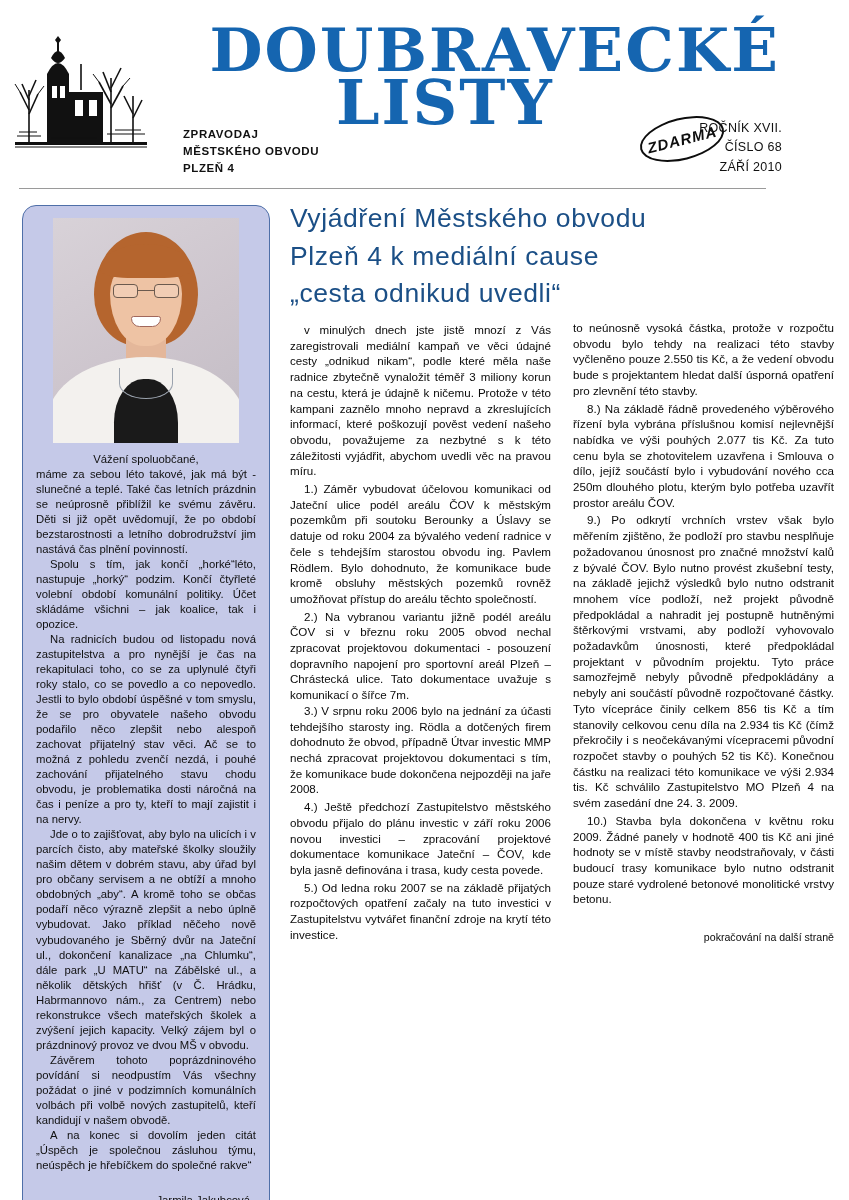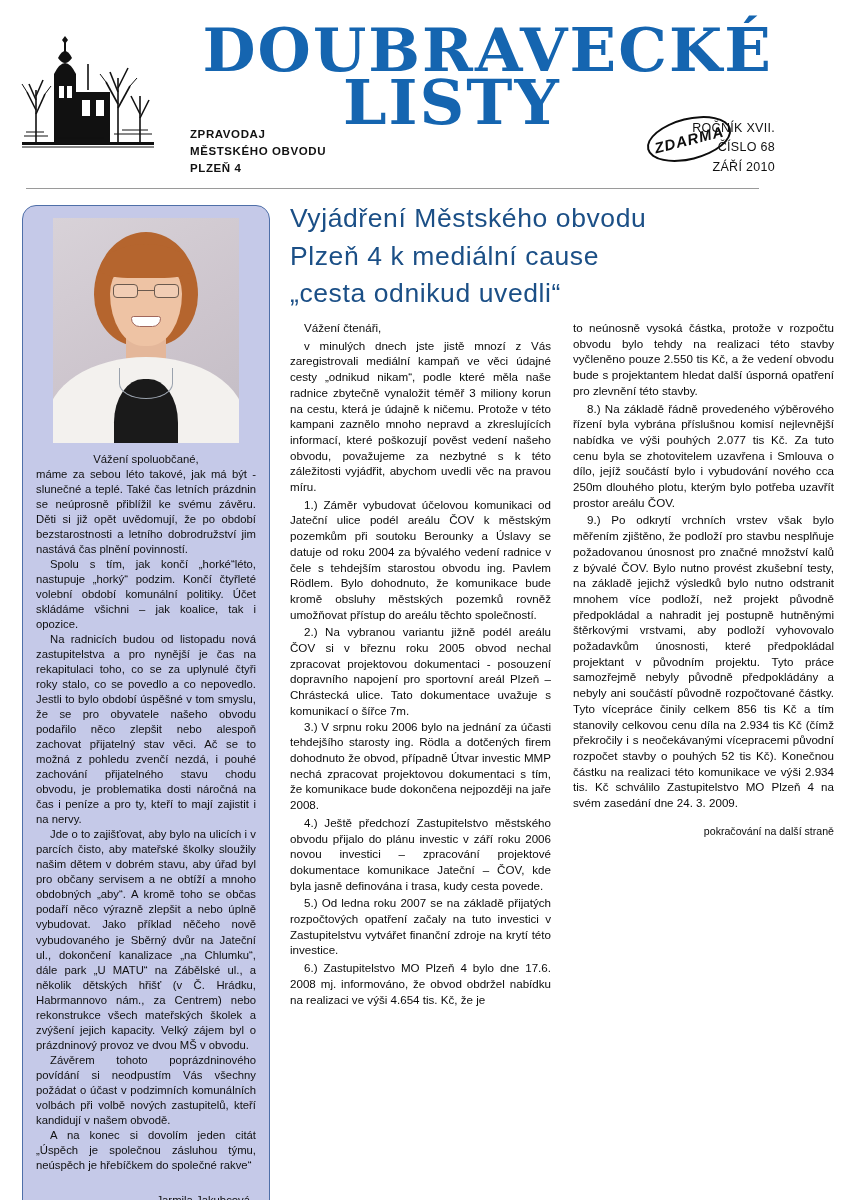--- a/index.html
+++ b/index.html
@@ -15,21 +15,21 @@
     color: #000;
     overflow: hidden;
     position: relative;
   }
 
   .page {
     width: 785px;
     height: 1200px;
     position: relative;
     box-sizing: border-box;
-    padding: 0 8px;
+    padding: 0 1px;
   }
 
   
   .masthead {
     position: relative;
     height: 160px;
     padding-top: 28px;
   }
   .mast-logo {
     position: absolute;
@@ -307,21 +307,21 @@
     width: 261px;
     font-size: 11.6px;
     line-height: 1.355;
     text-align: justify;
     color: #0a0a0a;
   }
   .col p { margin: 0; }
   .col p.gap { margin-top: 2px; }
   .col p.indent { text-indent: 14px; }
   .contin {
-    margin-top: 13px;
+    margin-top: 23px;
     text-align: right;
     font-size: 10.6px;
   }
 </style>
 </head>
 <body>
 
 <div class="page">
 
   <div class="masthead">
@@ -425,45 +425,44 @@
       <div class="topinner"></div>
       <div class="necklace"></div>
     </div>
 
     <div class="sidebar-text">
       <p class="center">Vážení spoluobčané,</p>
       <p>máme za sebou léto takové, jak má být - slunečné a teplé. Také čas letních prázdnin se neúprosně přiblížil ke svému závěru. Děti si již opět uvědomují, že po období bezstarostnosti a letního dobrodružství jim nastává čas plnění povinností.</p>
       <p class="indent">Spolu s tím, jak končí „horké“léto, nastupuje „horký“ podzim. Končí čtyřleté volební období komunální politiky. Účet skládáme všichni – jak koalice, tak i opozice.</p>
       <p class="indent">Na radnicích budou od listopadu nová zastupitelstva a pro nynější je čas na rekapitulaci toho, co se za uplynulé čtyři roky stalo, co se povedlo a co nepovedlo. Jestli to bylo období úspěšné v tom smyslu, že se pro obyvatele našeho obvodu podařilo něco zlepšit nebo alespoň zachovat přijatelný stav věci. Ač se to možná z pohledu zvenčí nezdá, i pouhé zachování přijatelného stavu chodu obvodu, je problematika dosti náročná na čas i peníze a pro ty, kteří to mají zajistit i na nervy.</p>
       <p class="indent">Jde o to zajišťovat, aby bylo na ulicích i v parcích čisto, aby mateřské školky sloužily našim dětem v dobrém stavu, aby úřad byl pro občany servisem a ne obtíží a mnoho obdobných „aby“. A kromě toho se občas podaří něco výrazně zlepšit a nebo úplně vybudovat. Jako příklad něčeho nově vybudovaného je Sběrný dvůr na Jateční ul., dokončení kanalizace „na Chlumku“, dále park „U MATU“ na Zábělské ul., a několik dětských hřišť (v Č. Hrádku, Habrmannovo nám., za Centrem) nebo rekonstrukce všech mateřských školek a zvýšení jejich kapacity. Velký zájem byl o prázdninový provoz ve dvou MŠ v obvodu.</p>
-      <p class="indent">Závěrem tohoto poprázdninového povídání si neodpustím Vás všechny požádat o účast v podzimních komunálních volbách při volbě nových zastupitelů, kteří kandidují v našem obvodě.</p>
+      <p class="indent">Závěrem tohoto poprázdninového povídání si neodpustím Vás všechny požádat o jiné v podzimních komunálních volbách při volbě nových zastupitelů, kteří kandidují v našem obvodě.</p>
       <p class="indent">A na konec si dovolím jeden citát „Úspěch je společnou zásluhou týmu, neúspěch je hřebíčkem do společné rakve“</p>
     </div>
 
     <div class="sign">
       <div>Jarmila  Jakubcová</div>
 
     </div>
   </div>
 
   <div class="cols">
 
     <div class="col">
-      <p class="indent">Vážení čtenáři,</p>
       <p class="gap indent">v minulých dnech jste jistě mnozí z Vás zaregistrovali mediální kampaň ve věci údajné cesty „odnikud nikam“, podle které měla naše radnice zbytečně vynaložit téměř 3 miliony korun na cestu, která je údajně k ničemu. Protože v této kampani zaznělo mnoho nepravd a zkreslujících informací, které poškozují pověst vedení našeho obvodu, považujeme za nezbytné s k této záležitosti vyjádřit, abychom uvedli věc na pravou míru.</p>
       <p class="gap indent">1.) Záměr vybudovat účelovou komunikaci od Jateční ulice podél areálu ČOV k městským pozemkům při soutoku Berounky a Úslavy se datuje od roku 2004 za bývalého vedení radnice v čele s tehdejším starostou obvodu ing. Pavlem Rödlem. Bylo dohodnuto, že komunikace bude kromě obsluhy městských pozemků rovněž umožňovat přístup do areálu těchto společností.</p>
       <p class="gap indent">2.) Na vybranou variantu jižně podél areálu ČOV si v březnu roku 2005 obvod nechal zpracovat projektovou dokumentaci - posouzení dopravního napojení pro sportovní areál Plzeň – Chrástecká ulice. Tato dokumentace uvažuje s komunikací o šířce 7m.</p>
       <p class="indent">3.) V srpnu roku 2006 bylo na jednání za účasti tehdejšího starosty ing. Rödla a dotčených firem dohodnuto že obvod, případně Útvar investic MMP nechá zpracovat projektovou dokumentaci s tím, že komunikace bude dokončena nejpozději na jaře 2008.</p>
       <p class="gap indent">4.) Ještě předchozí Zastupitelstvo městského obvodu přijalo do plánu investic v září roku 2006 novou investici – zpracování projektové dokumentace komunikace Jateční – ČOV, kde byla jasně definována i trasa, kudy cesta povede.</p>
       <p class="gap indent">5.) Od ledna roku 2007 se na základě přijatých rozpočtových opatření začaly na tuto investici v Zastupitelstvu vytvářet finanční zdroje na krytí této investice.</p>
-      <p class="gap indent">6.) Zastupitelstvo MO Plzeň 4 bylo dne 17.6. 2008 mj. informováno, že obvod obdržel nabídku na realizaci ve výši 4.654 tis. Kč, že je</p>
     </div>
 
     <div class="col">
       <p>to neúnosně vysoká částka, protože v rozpočtu obvodu bylo tehdy na realizaci této stavby vyčleněno pouze 2.550 tis Kč, a že vedení obvodu bude s projektantem hledat další úsporná opatření pro zlevnění této stavby.</p>
       <p class="gap indent">8.) Na základě řádně provedeného výběrového řízení byla vybrána příslušnou komisí nejlevnější nabídka ve výši pouhých 2.077 tis Kč. Za tuto cenu byla se zhotovitelem uzavřena i Smlouva o dílo, jejíž součástí bylo i vybudování nového cca 250m dlouhého plotu, kterým bylo potřeba uzavřít prostor areálu ČOV.</p>
       <p class="gap indent">9.) Po odkrytí vrchních vrstev však bylo měřením zjištěno, že podloží pro stavbu nesplňuje požadovanou únosnost pro značné množství kalů z bývalé ČOV. Bylo nutno provést zkušební testy, na základě jejichž výsledků bylo nutno odstranit mnohem více podloží, než projekt původně předpokládal a nahradit jej postupně hutněnými štěrkovými vrstvami, aby podloží vyhovovalo požadavkům únosnosti, které předpokládal projektant v původním projektu. Tyto práce samozřejmě nebyly původně předpokládány a nebyly ani součástí původně rozpočtované částky. Tyto vícepráce činily celkem 856 tis Kč a tím stanovily celkovou cenu díla na 2.934 tis Kč (čímž překročily i s neočekávanými vícepracemi původní rozpočet stavby o pouhých 52 tis Kč). Konečnou částku na realizaci této komunikace ve výši 2.934 tis. Kč schválilo Zastupitelstvo MO Plzeň 4 na svém zasedání dne 24. 3. 2009.</p>
+      <p class="gap indent">10.) Stavba byla dokončena v květnu roku 2009. Žádné panely v hodnotě 400 tis Kč ani jiné hodnoty se v místě stavby neodstraňovaly, v části budoucí trasy komunikace bylo nutno odstranit pouze staré vydrolené betonové monolitické vrstvy betonu.</p>
       <div class="contin">pokračování na další straně</div>
     </div>
 
   </div>
 
 </div>
 
 </body></html>

